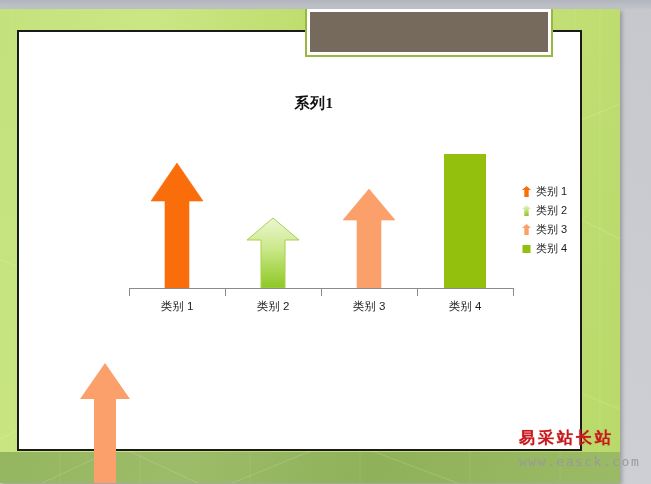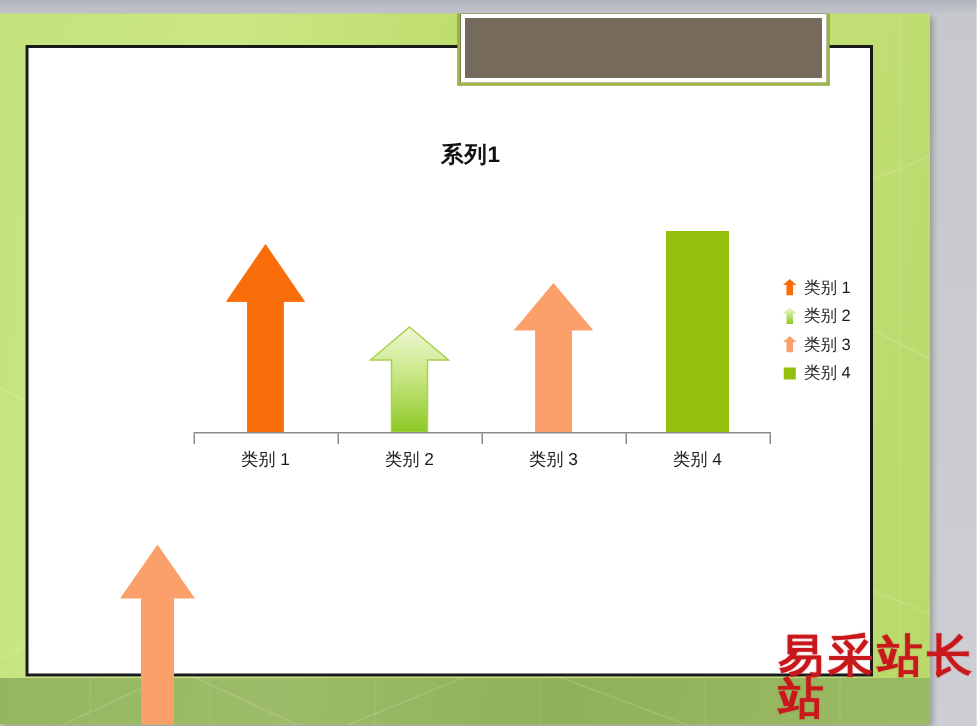--- a/index.html
+++ b/index.html
@@ -34,42 +34,42 @@
 
   
   #taupe-box{position:absolute;left:305px;top:0px;width:248px;height:48px;
      background:#756a5c;border:2px solid #9ab73f;border-top:none;box-sizing:border-box;}
   #taupe-box .inner{position:absolute;left:0;top:0;right:0;bottom:0;
      background:#756a5c;box-shadow:inset 0 0 0 3px #ffffff;}
 
   
   #chart{position:absolute;left:95px;top:62px;width:470px;height:240px;}
   #chart-title{position:absolute;left:0;top:0;width:400px;text-align:center;
-     font-size:15px;font-weight:bold;color:#111;letter-spacing:.5px;}
+     font-size:15px;font-weight:bold;color:#111;letter-spacing:.5px;font-family:Liberation Serif, serif;}
   #plot{position:absolute;left:15px;top:42px;width:385px;height:155px;}
   #axis-line{position:absolute;left:0;top:152px;width:385px;height:1px;background:#8b8b8b;}
   .tick{position:absolute;top:153px;width:1px;height:7px;background:#8b8b8b;}
   .bar-wrap{position:absolute;bottom:3px;width:96px;}
   .bar-col{position:relative;width:96px;height:100%;}
   .xlabels{position:absolute;left:15px;top:205px;width:385px;height:20px;}
   .xlabel{position:absolute;top:0;width:96px;text-align:center;
      font-size:11.5px;color:#1a1a1a;}
 
   
   #legend{position:absolute;left:408px;top:88px;width:85px;}
   .leg-row{display:flex;align-items:center;height:19px;}
   .leg-mark{width:9px;height:11px;margin-right:5px;flex:0 0 auto;}
   .leg-text{font-size:11px;color:#1a1a1a;white-space:nowrap;}
 
   
   #free-arrow{position:absolute;left:60px;top:330px;width:52px;height:122px;}
 
   
   #watermark{position:absolute;left:519px;top:424px;width:132px;height:58px;}
-  #wm-cn{font-family:"DejaVu Sans",sans-serif;font-size:30px;font-weight:bold;
+  #wm-cn{font-family:"DejaVu Sans",sans-serif;font-size:16px;font-weight:bold;
      color:#c8181b;letter-spacing:3px;line-height:28px;
      text-shadow:0 0 1px rgba(200,24,27,.6);}
   #wm-url{font-family:"DejaVu Sans Mono","Liberation Mono",monospace;
      font-size:13px;color:#9a9a9a;letter-spacing:1.5px;margin-top:2px;}
 </style>
 </head>
 <body>
 
 <div id="app-backdrop"></div>
 <div id="top-strip"></div>

